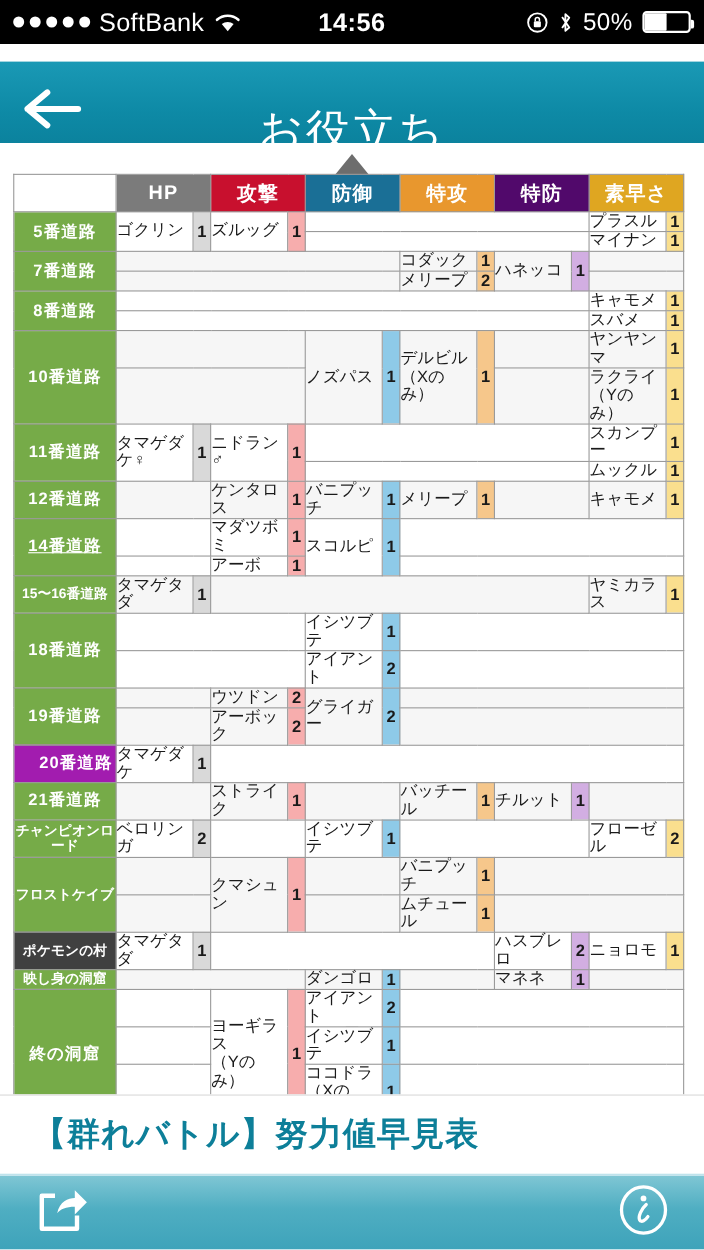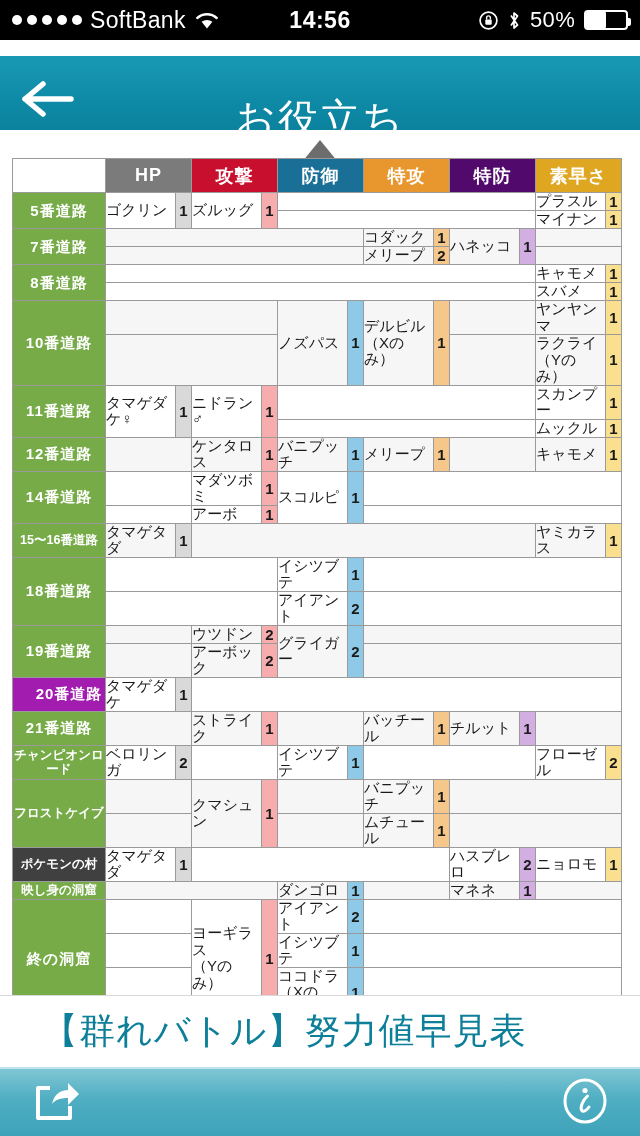--- a/index.html
+++ b/index.html
@@ -95,21 +95,21 @@
   .arrow { position: absolute; left: 50%; transform: translateX(-50%); width: 0; height: 0; }
   .arrow.up   { top: 10px;  border-left: 18px solid transparent; border-right: 18px solid transparent; border-bottom: 22px solid #6d6d6d; }
   .arrow.down { top: 788px; border-left: 18px solid transparent; border-right: 18px solid transparent; border-top: 22px solid #6d6d6d; }
 
   
   .caption {
     position: absolute; left: 0; top: 995px; width: 640px; height: 72px;
     background: #fff; display: flex; align-items: center;
     border-top: 1px solid #d9d9d9;
   }
-  .caption span { color: #0d7f99; font-size: 36px; padding-left: 42px; letter-spacing: 1px; }
+  .caption span { color: #0d7f99; font-size: 30px; padding-left: 30px; letter-spacing: 1px; font-weight: bold; }
 
   
   .toolbar {
     position: absolute; left: 0; top: 1067px; width: 640px; height: 69px;
     background: linear-gradient(#7fc6d4, #4faec2 45%, #3ea3ba);
     border-top: 2px solid #bfe3ec;
     display: flex; align-items: center; justify-content: space-between;
     padding: 0 32px;
   }
   .tb-btn { cursor: pointer; display: flex; align-items: center; }
@@ -280,21 +280,21 @@
               <td class="val v-atk" style="background: rgb(247, 173, 173);">1</td>
               <td class="mon">バニプッチ</td>
               <td class="val v-def" style="background: rgb(142, 202, 232);">1</td>
               <td class="mon">メリープ</td>
               <td class="val v-spa" style="background: rgb(246, 199, 139);">1</td>
               <td class="blank" colspan="2"></td>
               <td class="mon">キャモメ</td>
               <td class="val v-spe" style="background: rgb(250, 223, 142);">1</td>
             </tr>
             <tr class="zebra-a">
-              <td class="route" rowspan="2" style="background: rgb(118, 171, 72);">14番道路</td>
+              <td class="route" rowspan="2" style="background: rgb(118, 171, 72); text-decoration: underline;">14番道路</td>
               <td class="blank" colspan="2"></td>
               <td class="mon">マダツボミ</td>
               <td class="val v-atk" style="background: rgb(247, 173, 173);">1</td>
               <td class="mon" rowspan="2">スコルピ</td>
               <td class="val v-def" rowspan="2" style="background: rgb(142, 202, 232);">1</td>
               <td class="blank" colspan="6"></td>
             </tr>
             <tr class="zebra-a">
               <td class="blank" colspan="2"></td>
               <td class="mon">アーボ</td>

